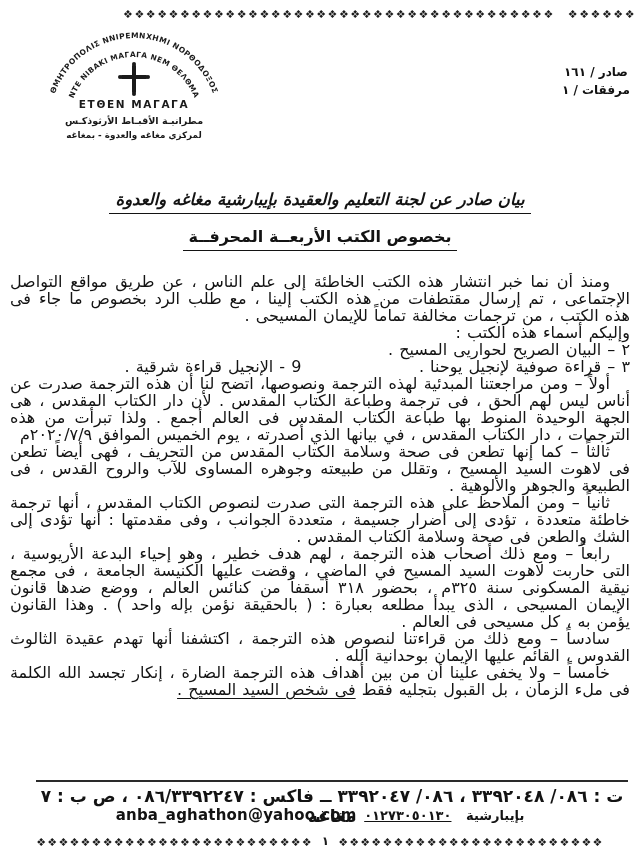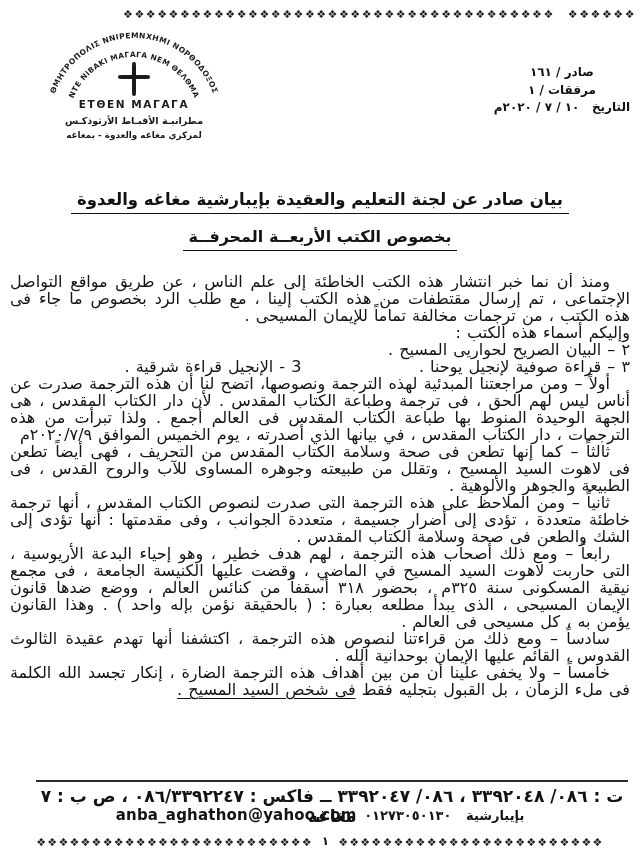--- a/index.html
+++ b/index.html
@@ -23,21 +23,21 @@
   .seal text, .seal textPath { fill:#1a1a1a; font-weight:bold; }
 
   
   .ref-block { position:absolute; top:64px; right:10px; text-align:center;
                font-size:12px; font-weight:bold; line-height:17.5px; direction:rtl; }
 
   
   .titles { position:absolute; top:190px; left:0; right:0; text-align:center; direction:rtl; }
   .titles .t { display:inline-block; font-weight:bold; border-bottom:1.6px solid #131313;
                padding:0 6px 4px 6px; }
-  .t1-wrap { margin-bottom:12px; }
+  .t1-wrap { margin-bottom:12px;font-style:italic; }
   .t1-wrap .t { font-size:16.5px; }
   .t2-wrap { margin-top:13px; }
   .t2-wrap .t { font-size:16px; }
 
   
   .body-text { position:absolute; top:273px; right:10px; left:10px; bottom:88px;
                direction:rtl; text-align:justify; font-size:16px; font-weight:normal;
                line-height:17px; overflow:hidden; word-spacing:1px; }
   .body-text p { margin:0; }
   .p-indent { text-indent:20px; }
@@ -46,21 +46,21 @@
   .book-row .bk-l { flex:1; }
   .ul-phrase { text-decoration:underline; text-underline-offset:3px; }
 
   
   .footer-rule { position:absolute; top:780px; left:36px; right:12px;
                  border-top:2px solid #2a2a2a; }
   .footer-contacts { position:absolute; top:786px; left:36px; right:12px; direction:rtl;
                      text-align:center; font-size:17px; font-weight:bold; }
   .footer-secretary { position:absolute; top:806px; left:0; right:0; direction:rtl;
                       text-align:center; font-size:13px; font-weight:bold; }
-  .footer-secretary .sec-num { margin-right:10px; margin-left:3px; }
+  .footer-secretary .sec-num { margin-right:10px; margin-left:3px;text-decoration:underline; }
   .footer-secretary .email { direction:ltr; unicode-bidi:embed; font-size:15px;
                              letter-spacing:.2px; }
 </style>
 </head>
 <body>
 
 <div class="page">
 
   <div class="orn-row orn-top"><span>❖❖❖❖❖❖</span><span class="gap"></span><span>❖❖❖❖❖❖❖❖❖❖❖❖❖❖❖❖❖❖❖❖❖❖❖❖❖❖❖❖❖❖❖❖❖❖❖❖❖❖</span></div>
 
@@ -88,37 +88,36 @@
       </g>
       <text x="94" y="80" text-anchor="middle" font-size="10.5" letter-spacing="1.6">ΕΤΘΕΝ ΜΑΓΑΓΑ</text>
       <text x="94" y="96" text-anchor="middle" font-size="9.6" direction="rtl">مطرانيـة الأقبـاط الأرثوذكـس</text>
       <text x="94" y="110" text-anchor="middle" font-size="8.8" direction="rtl">لمركزي مغاغه والعدوة - بمغاغه</text>
     </svg>
   </div>
 
   <div class="ref-block">
     <div>صادر / ١٦١</div>
     <div>مرفقات / ١</div>
-    <div>التاريخ &nbsp; ١٠ / ٧ / ٢٠٢٠م</div>
   </div>
 
   <div class="titles">
     <div class="t1-wrap"><span class="t">بيان صادر عن لجنة التعليم والعقيدة بإيبارشية مغاغه والعدوة</span></div>
     <div class="t2-wrap"><span class="t">بخصوص الكتب الأربعــة المحرفــة</span></div>
   </div>
 
   <div class="body-text">
     <p class="p-indent">ومنذ أن نما خبر انتشار هذه الكتب الخاطئة إلى علم الناس ، عن طريق مواقع التواصل الإجتماعى ، تم إرسال مقتطفات من هذه الكتب إلينا ، مع طلب الرد بخصوص ما جاء فى هذه الكتب ، من ترجمات مخالفة تماماً للإيمان المسيحى .</p>
     <p>وإليكم أسماء هذه الكتب :</p>
     <div class="book-row">
       <div class="bk-l">٢ – البيان الصريح لحواريى المسيح .</div>
     </div>
     <div class="book-row">
       <div class="bk-r">٣ – قراءة صوفية لإنجيل يوحنا .</div>
-      <div class="bk-l">3 - الإنجيل قراءة شرقية .</div>
+      <div class="bk-l">9 - الإنجيل قراءة شرقية .</div>
     </div>
     <p class="p-indent">أولاً – ومن مراجعتنا المبدئية لهذه الترجمة ونصوصها، اتضح لنا أن هذه الترجمة صدرت عن أناس ليس لهم الحق ، فى ترجمة وطباعة الكتاب المقدس . لأن دار الكتاب المقدس ، هى الجهة الوحيدة المنوط بها طباعة الكتاب المقدس فى العالم أجمع . ولذا تبرأت من هذه الترجمات ، دار الكتاب المقدس ، في بيانها الذي أصدرته ، يوم الخميس الموافق ٢٠٢٠/٧/٩م</p>
     <p class="p-indent">ثالثاً – كما إنها تطعن فى صحة وسلامة الكتاب المقدس من التحريف ، فهى أيضاً تطعن فى لاهوت السيد المسيح ، وتقلل من طبيعته وجوهره المساوى للآب والروح القدس ، فى الطبيعة والجوهر والألوهية .</p>
     <p class="p-indent">ثانياً – ومن الملاحظ على هذه الترجمة التى صدرت لنصوص الكتاب المقدس ، أنها ترجمة خاطئة متعددة ، تؤدى إلى أضرار جسيمة ، متعددة الجوانب ، وفى مقدمتها : أنها تؤدى إلى الشك والطعن فى صحة وسلامة الكتاب المقدس .</p>
     <p class="p-indent">رابعاً – ومع ذلك أصحاب هذه الترجمة ، لهم هدف خطير ، وهو إحياء البدعة الأريوسية ، التى حاربت لاهوت السيد المسيح في الماضي ، وقضت عليها الكنيسة الجامعة ، فى مجمع نيقية المسكونى سنة ٣٢٥م ، بحضور ٣١٨ أسقفاً من كنائس العالم ، ووضع ضدها قانون الإيمان المسيحى ، الذى يبدأ مطلعه بعبارة : ( بالحقيقة نؤمن بإله واحد ) . وهذا القانون يؤمن به ، كل مسيحى فى العالم .</p>
     <p class="p-indent">سادساً – ومع ذلك من قراءتنا لنصوص هذه الترجمة ، اكتشفنا أنها تهدم عقيدة الثالوث القدوس ، القائم عليها الإيمان بوحدانية الله .</p>
     <p class="p-indent"><span>خامساً – ولا يخفى علينا أن من بين أهداف هذه الترجمة الضارة ، إنكار تجسد الله الكلمة فى ملء الزمان ، بل القبول بتجليه فقط </span><span class="ul-phrase">فى شخص السيد المسيح .</span></p>
   </div>
 
   <div class="footer-rule"></div>

